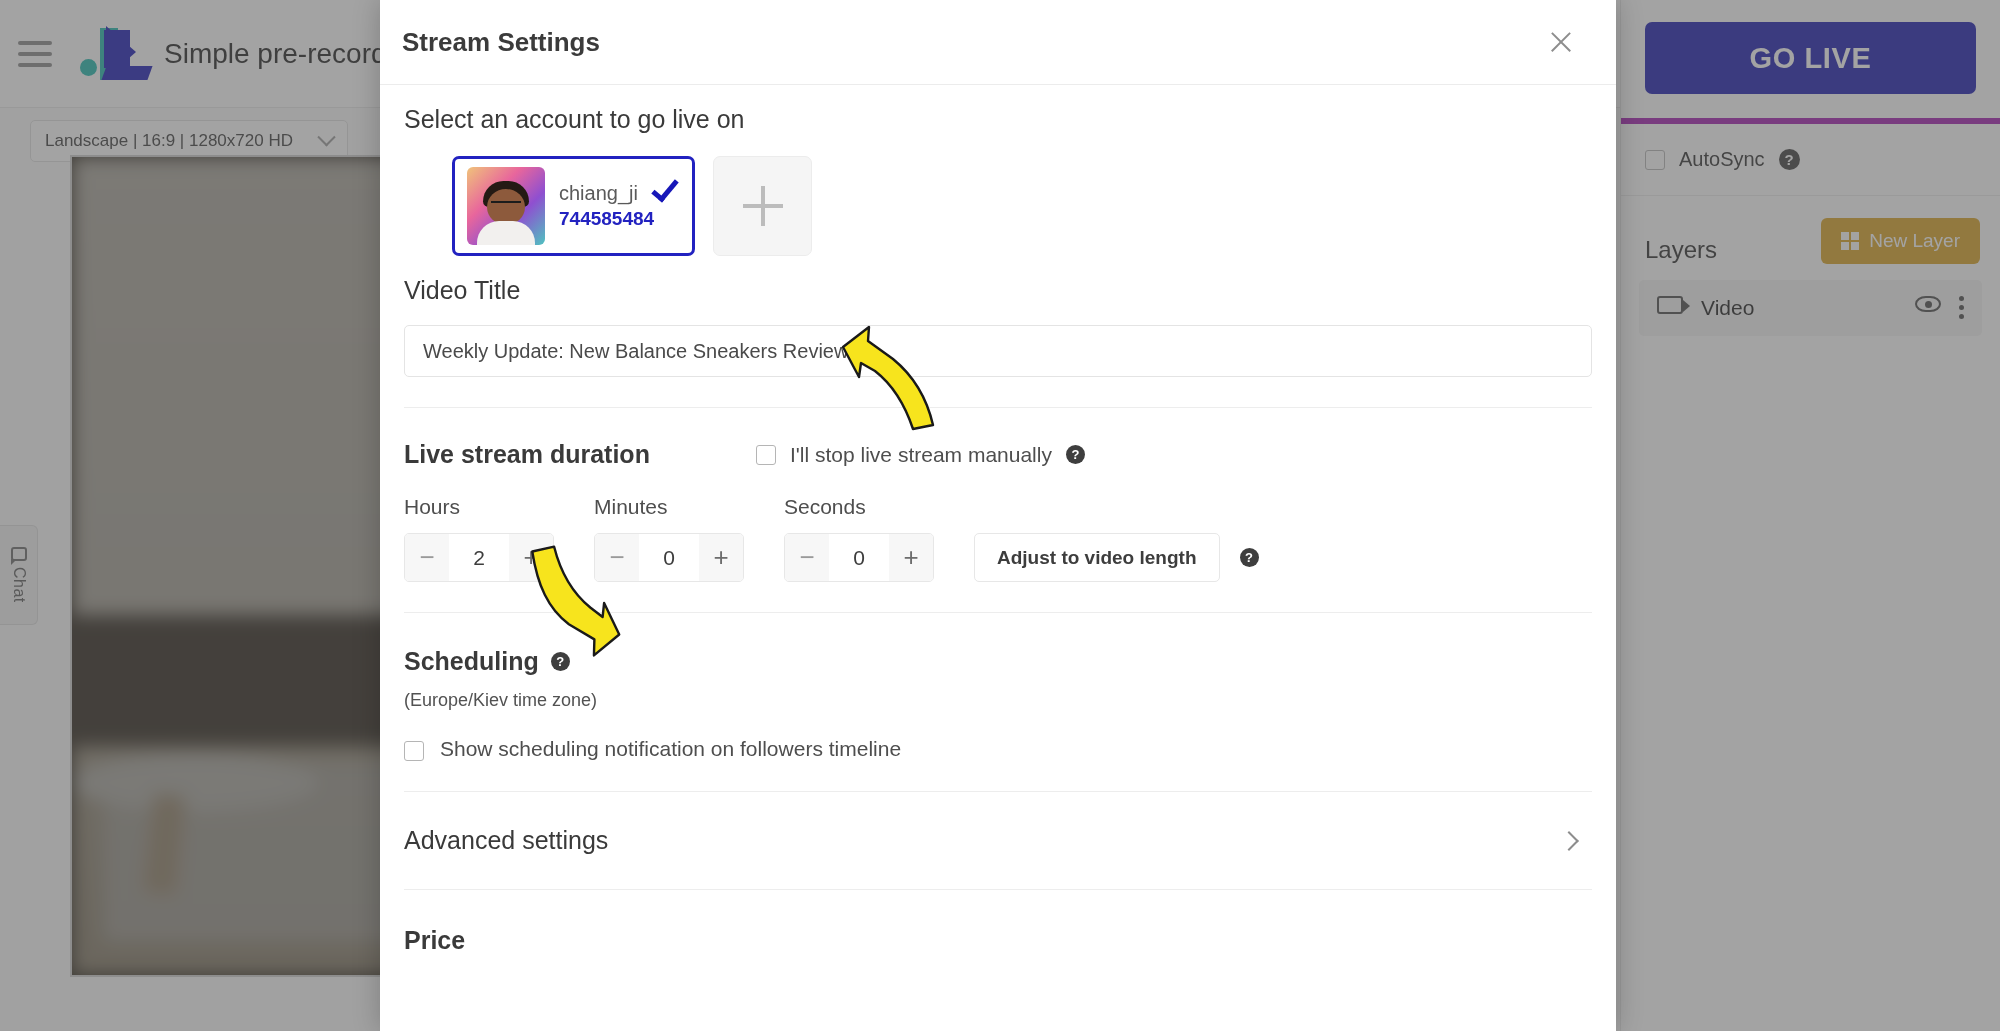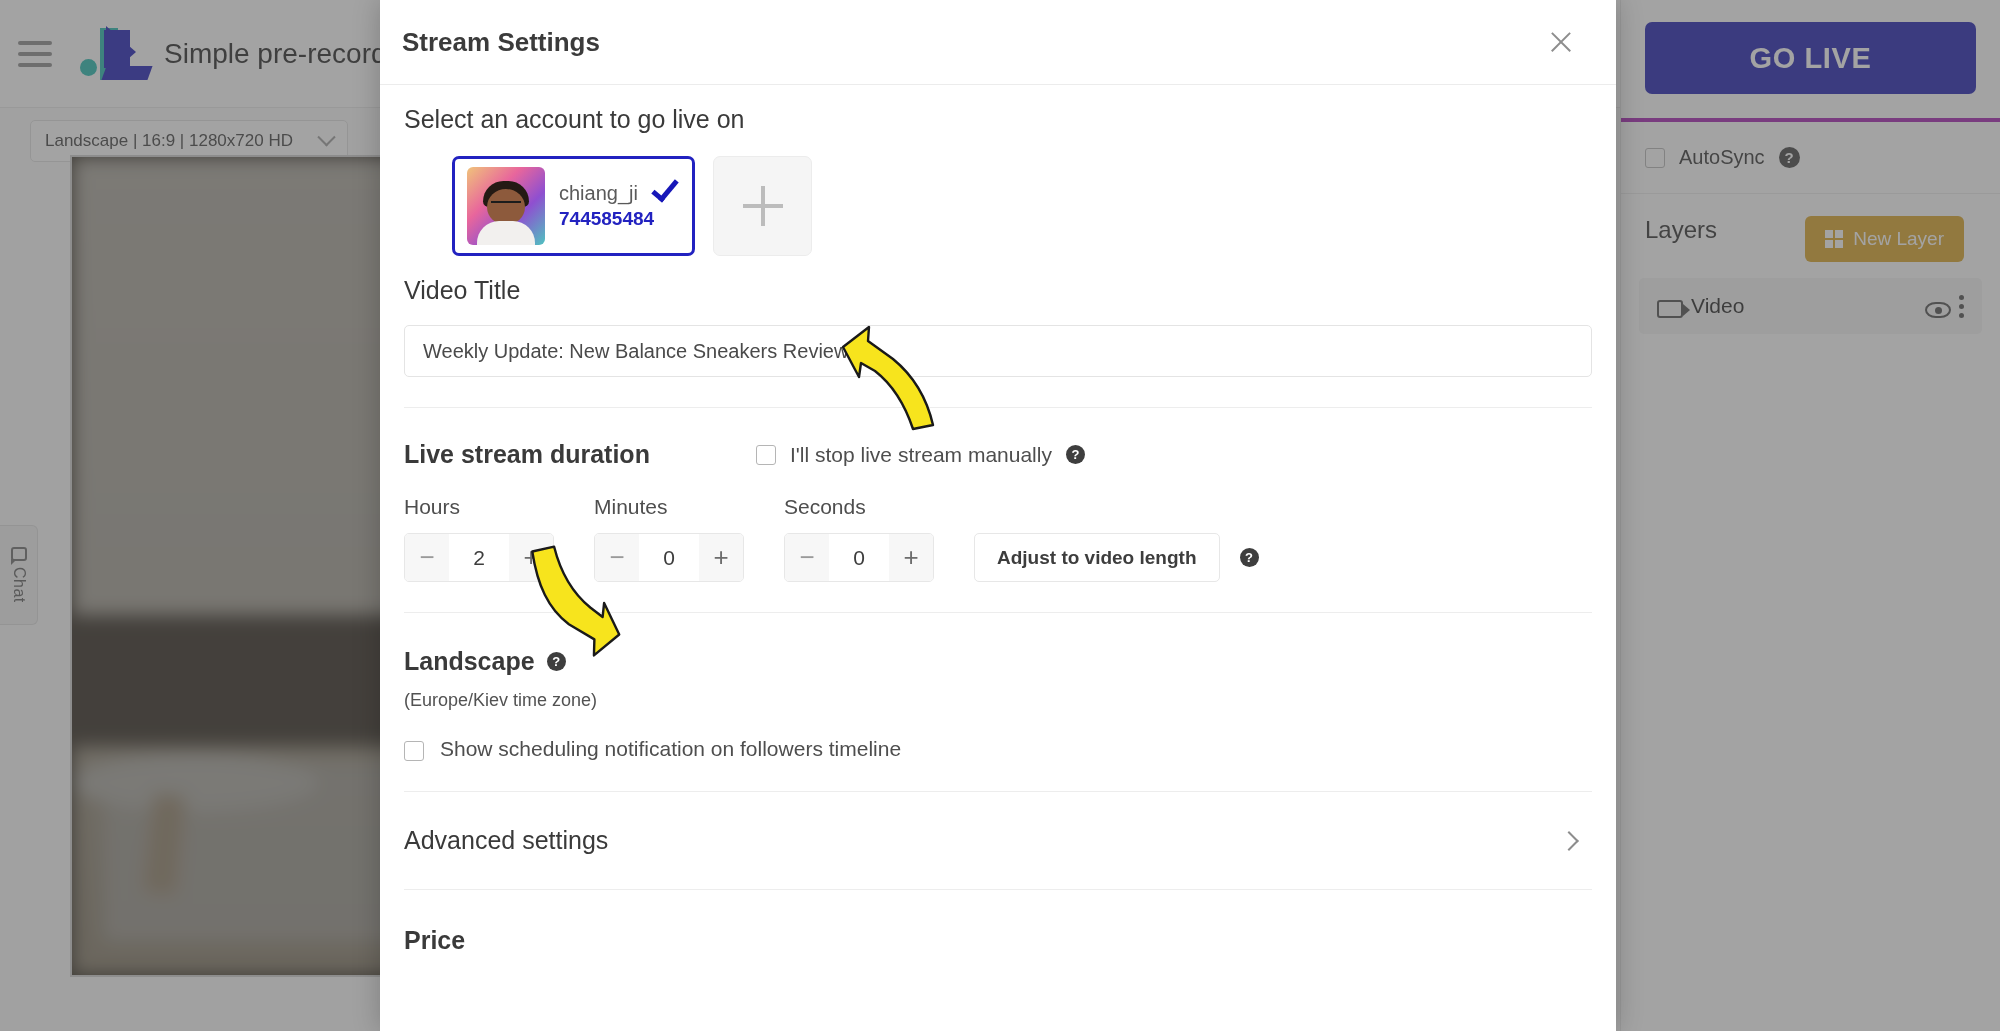--- a/index.html
+++ b/index.html
@@ -74,44 +74,44 @@
   }
   .chat-bubble { width: 16px; height: 14px; border: 2px solid #6b6b6b; border-radius: 3px; position: relative; }
   .chat-bubble::after { content:''; position:absolute; left:-2px; bottom:-6px; width:0;height:0; border-top:6px solid #6b6b6b; border-right:6px solid transparent; }
   .chat-label { writing-mode: vertical-rl; font-size: 16px; color: #5c5c5c; letter-spacing: .5px; }
 
   
   .right-panel {
     position: absolute; right: 0; top: 0; width: 380px; height: 1031px;
     background: #ffffff; border-left: 1px solid #e9e9e9;
   }
-  .golive-wrap { padding: 22px 24px 24px 24px; border-bottom: 4px solid #a21caf; }
+  .golive-wrap { padding: 22px 24px 24px 24px; border-bottom: 6px solid #a21caf; }
   .golive-btn {
     width: 100%; height: 72px; background: #1a1aaf; color: #ffffff;
     border: none; border-radius: 7px; font-size: 29px; font-weight: bold; letter-spacing: .6px;
     font-family: "Liberation Sans", sans-serif; cursor: pointer;
   }
   .autosync-row { display: flex; align-items: center; gap: 14px; padding: 24px 24px; border-bottom: 1px solid #ececec; }
   .cbox { width: 20px; height: 20px; border: 1.6px solid #b5b5b5; border-radius: 3px; background: #fff; flex: none; }
   .autosync-label { font-size: 20px; color: #2f2f2f; }
   .qmark { width: 21px; height: 21px; border-radius: 50%; background: #3e3e3e; color: #fff; font-size: 15px; font-weight: bold;
            display: inline-flex; align-items: center; justify-content: center; flex: none; }
   .qmark.small { width: 19px; height: 19px; font-size: 13px; }
 
-  .layers-head { display: flex; align-items: flex-start; justify-content: space-between; padding: 22px 36px 16px 24px; }
+  .layers-head { display: flex; align-items: flex-end; justify-content: space-between; padding: 22px 20px 16px 24px; }
   .layers-title { font-size: 24px; color: #2c2c2c; }
   .newlayer-btn {
     background: #d9a222; color: #ffffff; border: none; border-radius: 6px;
     height: 46px; padding: 0 20px; font-size: 19px; display: flex; align-items: center; gap: 10px;
     font-family: "Liberation Sans", sans-serif; cursor: pointer;
   }
   .grid-icon { width: 18px; height: 18px; display: grid; grid-template-columns: 1fr 1fr; grid-template-rows: 1fr 1fr; gap: 2px; }
   .grid-icon i { background: #fff; display: block; }
   .layer-row {
-    display: flex; align-items: flex-end; gap: 8px; margin: 0 18px; padding: 16px 18px;
+    display: flex; align-items: flex-start; gap: 18px; margin: 0 18px; padding: 16px 18px;
     background: #f3f3f3; border-radius: 5px;
   }
   .cam-icon { width: 26px; height: 18px; border: 2px solid #4a4a4a; border-radius: 3px; position: relative; flex: none; }
   .cam-icon::after { content:''; position:absolute; right:-9px; top:2px; width:0;height:0;
     border-left: 7px solid #4a4a4a; border-top: 6px solid transparent; border-bottom: 6px solid transparent; }
   .layer-name { font-size: 21px; color: #1c1c1c; flex: 1; }
   .eye { width: 26px; height: 16px; border: 2px solid #4a4a4a; border-radius: 50% 50% 50% 50% / 60% 60% 60% 60%; position: relative; flex: none;}
   .eye::after { content:''; position: absolute; left: 8px; top: 3px; width: 7px; height: 7px; border-radius: 50%; background: #4a4a4a;}
   .kebab { display: flex; flex-direction: column; gap: 4px; flex: none; }
   .kebab i { width: 5px; height: 5px; border-radius: 50%; background: #4a4a4a; display: block; }
@@ -393,21 +393,21 @@
           <div class="st-val">0</div>
           <button class="st-btn plus-b">+</button>
         </div>
         <button class="adjust-btn">Adjust to video length</button>
         <span class="qmark small">?</span>
       </div>
 
       <div class="divider"></div>
 
       <div class="sched-head">
-        <span class="sched-title">Landscape</span>
+        <span class="sched-title">Scheduling</span>
         <span class="qmark small">?</span>
       </div>
 
       <div class="tz-note">(Europe/Kiev time zone)</div>
 
       <div class="notify-row">
         <span class="cbox"></span>
         <span class="notify-label">Show scheduling notification on followers timeline</span>
       </div>
 

